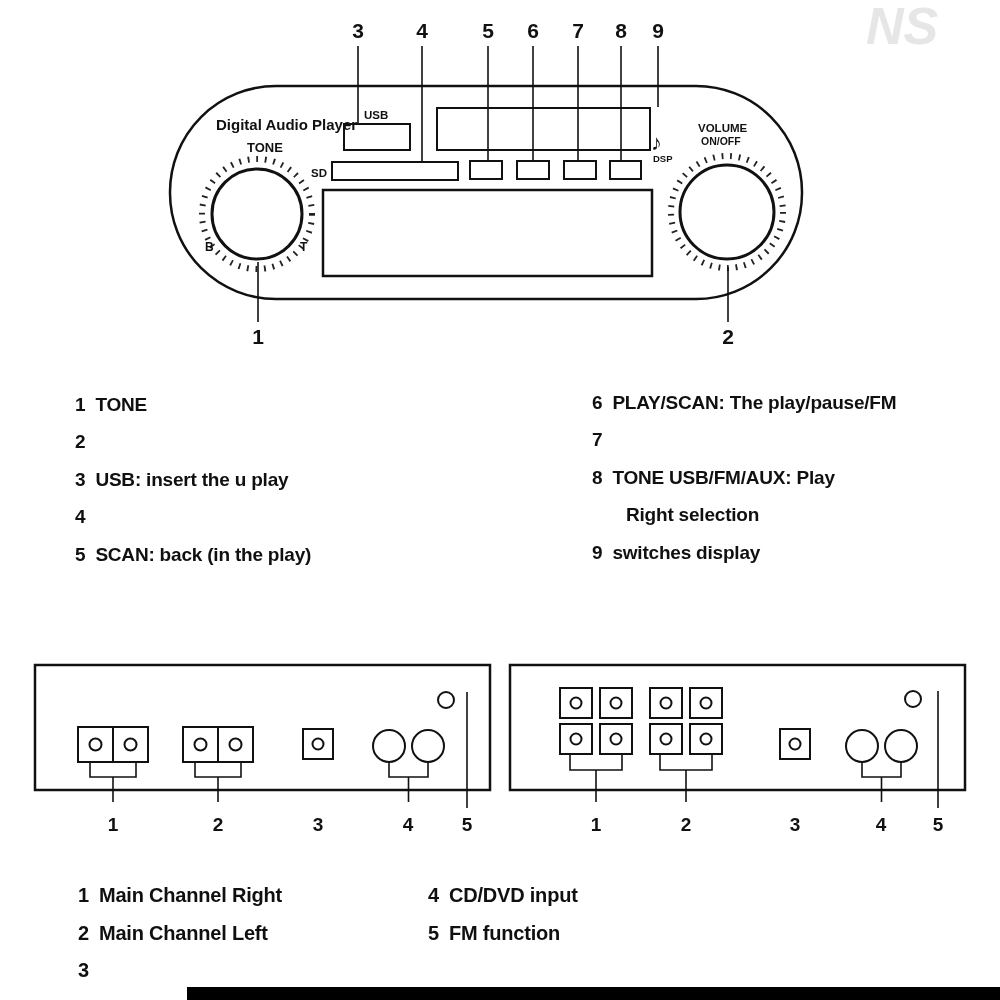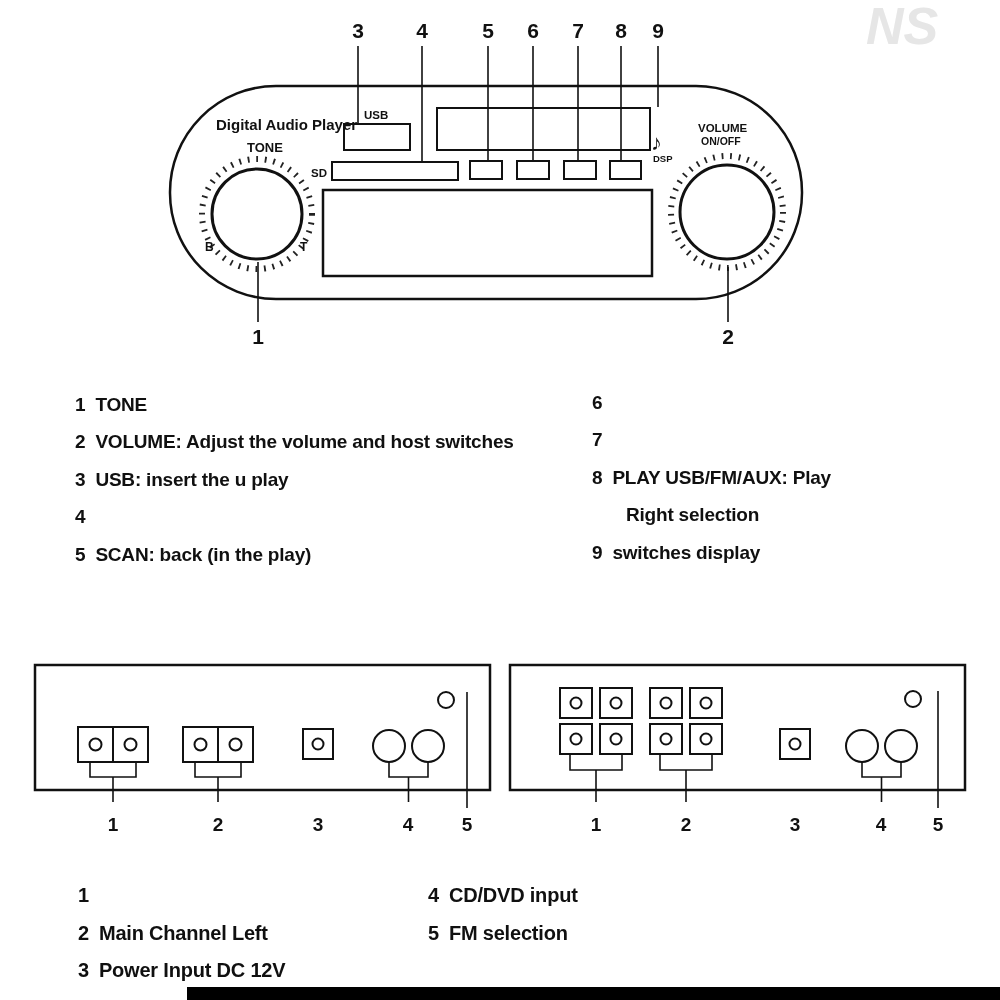--- a/index.html
+++ b/index.html
@@ -166,74 +166,74 @@
     </g>
   </svg>
 
   <div class="legend front-left">
     <div class="lrow">
       <span class="lnum">1</span>
       <span>TONE</span>
     </div>
     <div class="lrow">
       <span class="lnum">2</span>
-      <span>VOLUME: Adjust the volume and host switches</span>
     </div>
     <div class="lrow">
       <span class="lnum">3</span>
       <span>USB: insert the u play</span>
     </div>
     <div class="lrow">
       <span class="lnum">4</span>
     </div>
     <div class="lrow">
       <span class="lnum">5</span>
       <span>SCAN: back (in the play)</span>
     </div>
   </div>
 
   <div class="legend front-right">
     <div class="lrow">
       <span class="lnum">6</span>
+      <span>PLAY/SCAN: The play/pause/FM</span>
     </div>
     <div class="lrow">
       <span class="lnum">7</span>
     </div>
     <div class="lrow">
       <span class="lnum">8</span>
-      <span>PLAY USB/FM/AUX: Play</span>
+      <span>TONE USB/FM/AUX: Play</span>
     </div>
     <div class="lrow cont">
       <span>Right selection</span>
     </div>
     <div class="lrow">
       <span class="lnum">9</span>
       <span>switches display</span>
     </div>
   </div>
 
   <div class="legend rear-left">
     <div class="lrow">
       <span class="lnum">1</span>
+      <span>Main Channel Right</span>
     </div>
     <div class="lrow">
       <span class="lnum">2</span>
       <span>Main Channel Left</span>
     </div>
     <div class="lrow">
       <span class="lnum">3</span>
-      <span>Power Input DC 12V</span>
     </div>
   </div>
 
   <div class="legend rear-right">
     <div class="lrow">
       <span class="lnum">4</span>
       <span>CD/DVD input</span>
     </div>
     <div class="lrow">
       <span class="lnum">5</span>
-      <span>FM selection</span>
+      <span>FM function</span>
     </div>
   </div>
 
   <div class="bottom-bar"></div>
 </div>
 
 </body></html>

